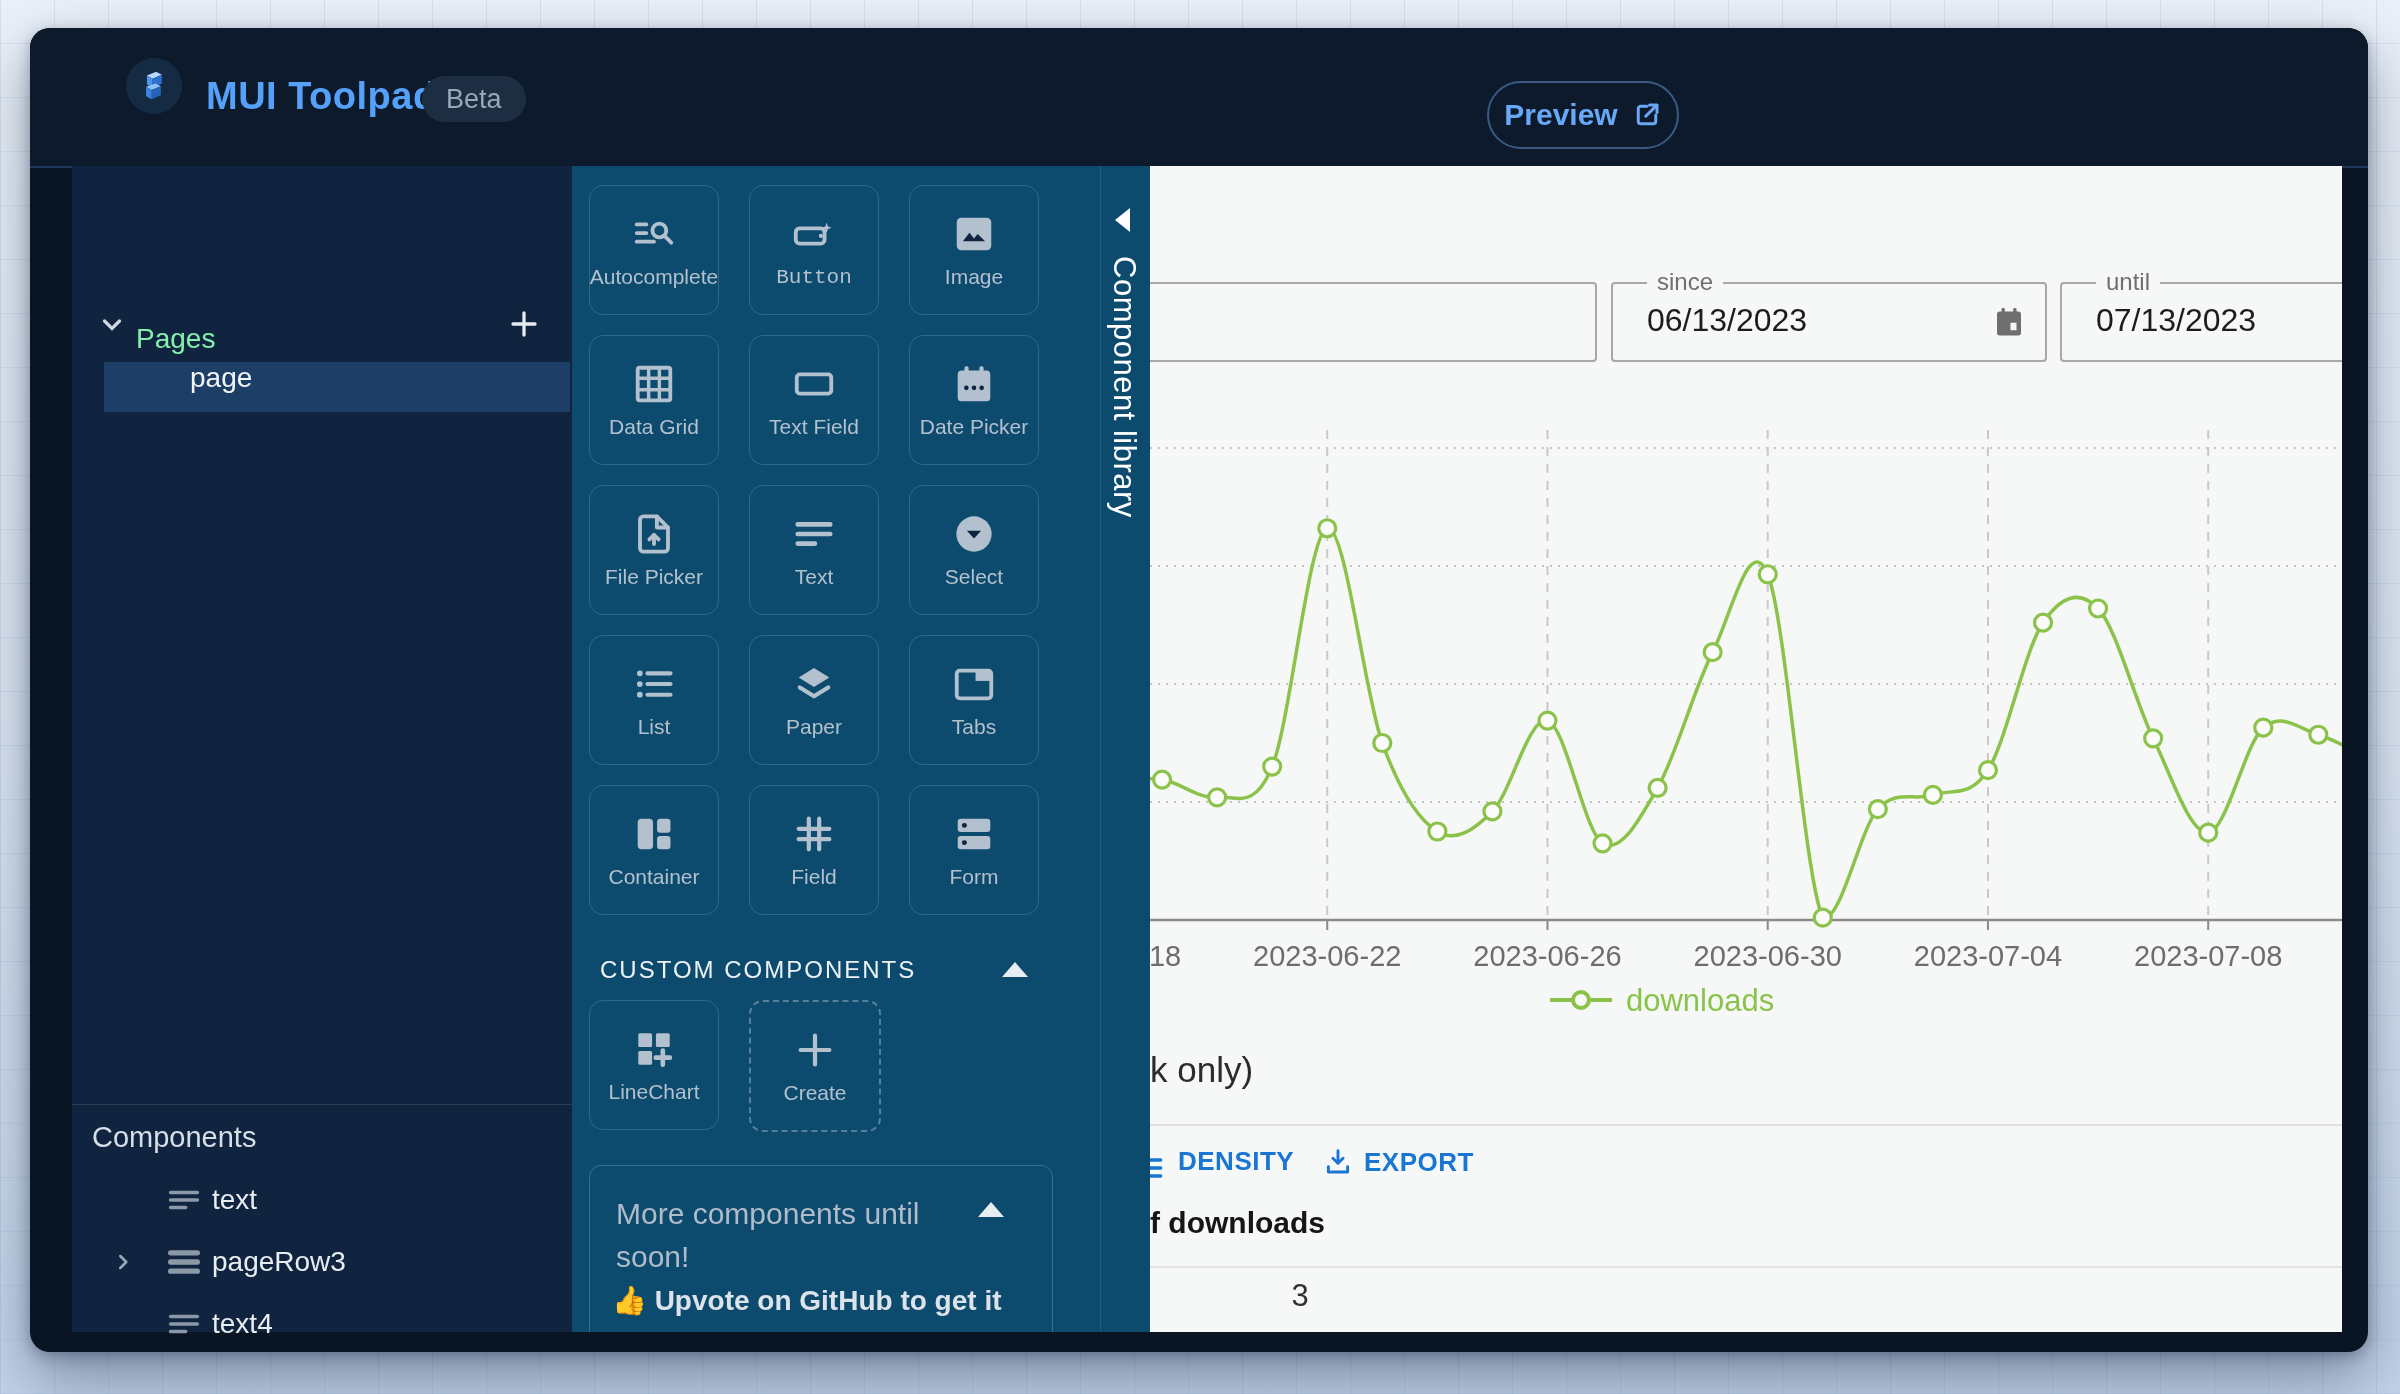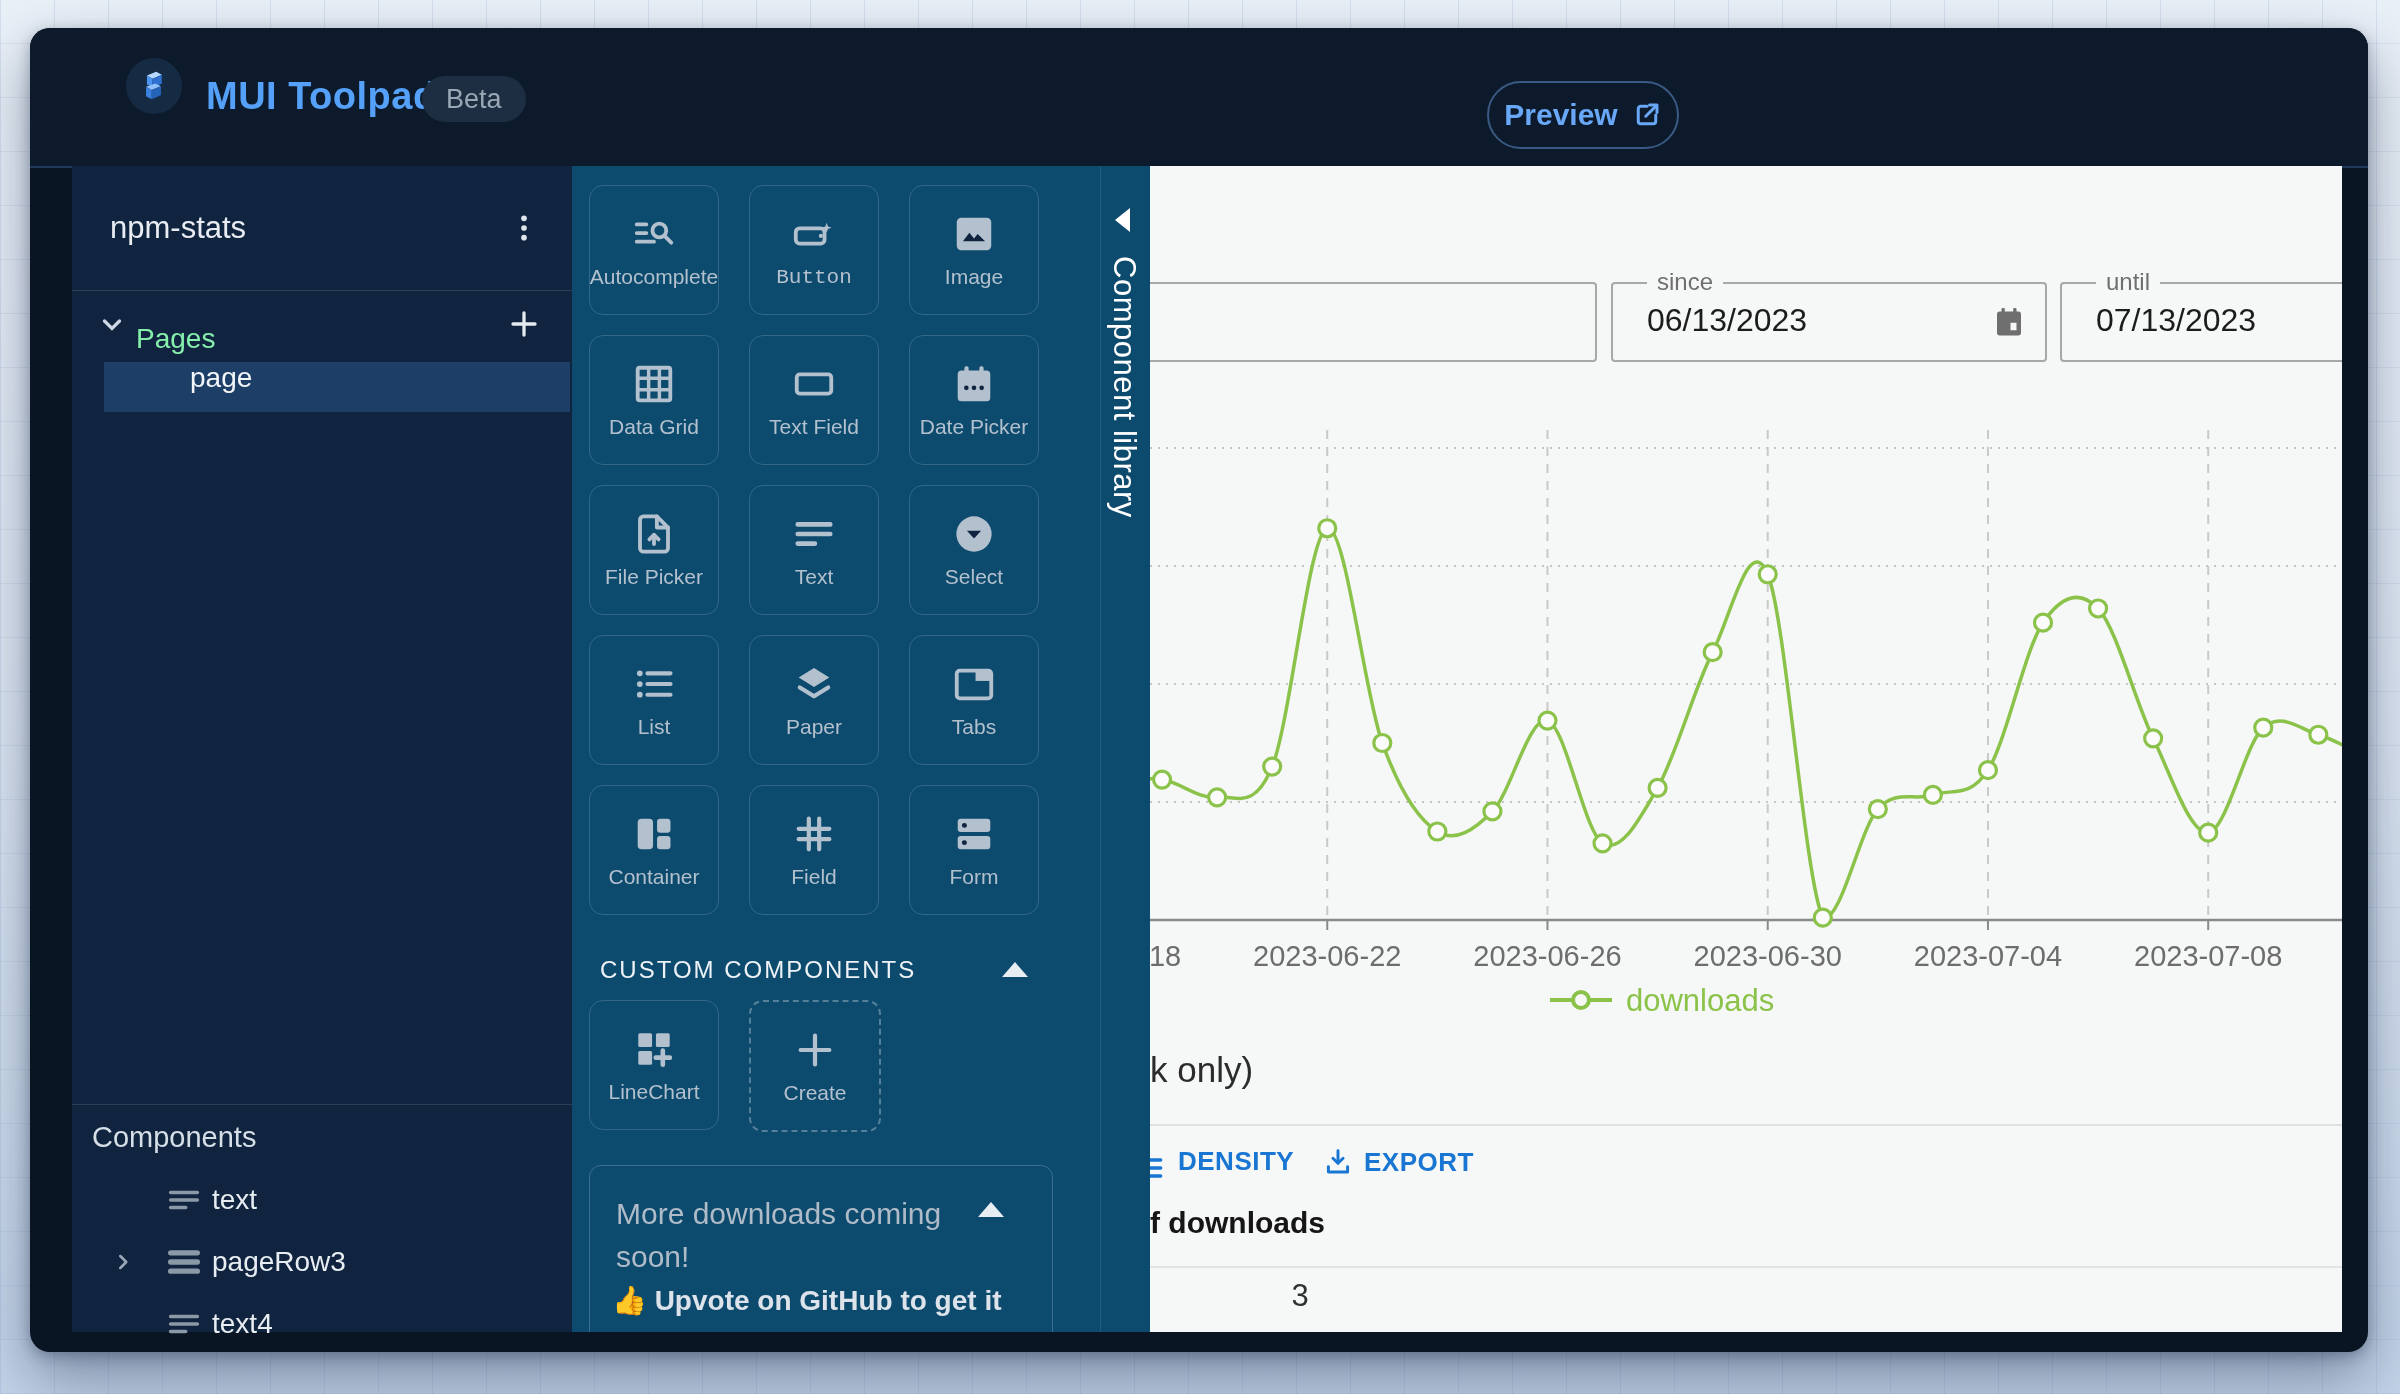--- a/index.html
+++ b/index.html
@@ -101,30 +101,20 @@
       <span>Preview</span>
       <svg width="30" height="30" viewBox="0 0 24 24" fill="none" stroke="#69a7f7" stroke-width="2.4" stroke-linecap="round" stroke-linejoin="round">
         <path d="M12 5H7a2 2 0 0 0-2 2v10a2 2 0 0 0 2 2h10a2 2 0 0 0 2-2v-5"></path>
         <path d="M14 4h6v6"></path>
           <path d="M11 13 19.5 4.5"></path>
       </svg>
     </button>
   </div>
 
   <div class="sidebar">
-    <div class="project-row">
-      <div class="project-name">npm-stats</div>
-      <div class="kebab">
-        <svg width="34" height="34" viewBox="0 0 24 24" fill="#dfe5ea">
-          <circle cx="12" cy="5.2" r="2"></circle>
-            <circle cx="12" cy="12" r="2"></circle>
-            <circle cx="12" cy="18.8" r="2"></circle>
-        </svg>
-      </div>
-    </div>
     <div class="pages-row">
       <div class="pages-chev">
         <svg width="36" height="36" viewBox="0 0 24 24" fill="none" stroke="#cfd8e2" stroke-width="2.2" stroke-linecap="round">
             <path d="M7 10l5 5 5-5"></path>
           </svg>
       </div>
       <div class="pages-label">Pages</div>
       <div class="pages-add">
         <svg width="44" height="44" viewBox="0 0 24 24" fill="none" stroke="#e6ebf0" stroke-width="1.8" stroke-linecap="round">
             <path d="M12 6v12M6 12h12"></path>
@@ -336,21 +326,21 @@
         <div class="tile dashed" style="left: 177px; top: 834px;">
           <span>
             <svg viewBox="0 0 24 24" fill="none" stroke="currentColor" stroke-width="2" stroke-linecap="round" stroke-linejoin="round" width="46" height="46">
               <path d="M12 4.5v15M4.5 12h15" stroke-width="2.2"></path>
             </svg>
           </span>
                  <span class="t-label">Create</span>
         </div>
       </div>
     <div class="promo">
-      <div class="promo-msg">More downloads coming soon!</div>
+      <div class="promo-msg">More components until soon!</div>
       <div class="promo-collapse">
           <div class="tri-up"></div>
         </div>
       <div class="promo-cta">👍 Upvote on GitHub to get it</div>
     </div>
     <div class="strip">
       <div class="strip-collapse"></div>
       <div class="strip-label">Component library</div>
     </div>
   </div>

